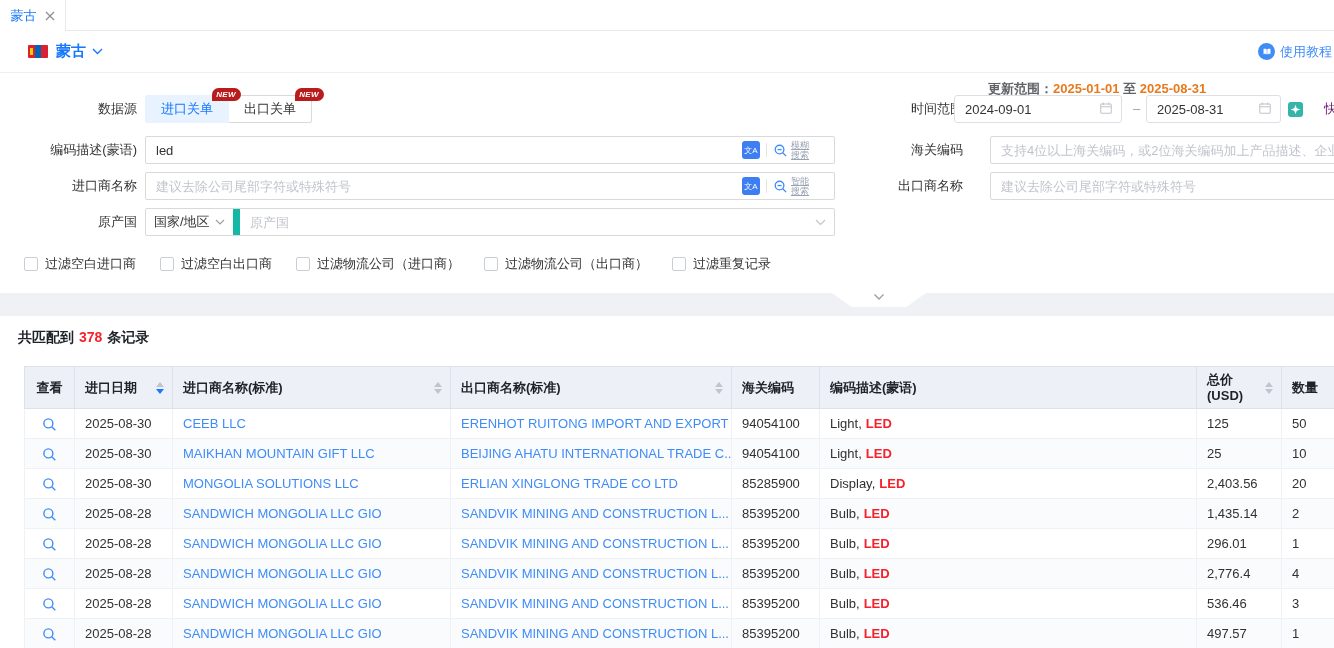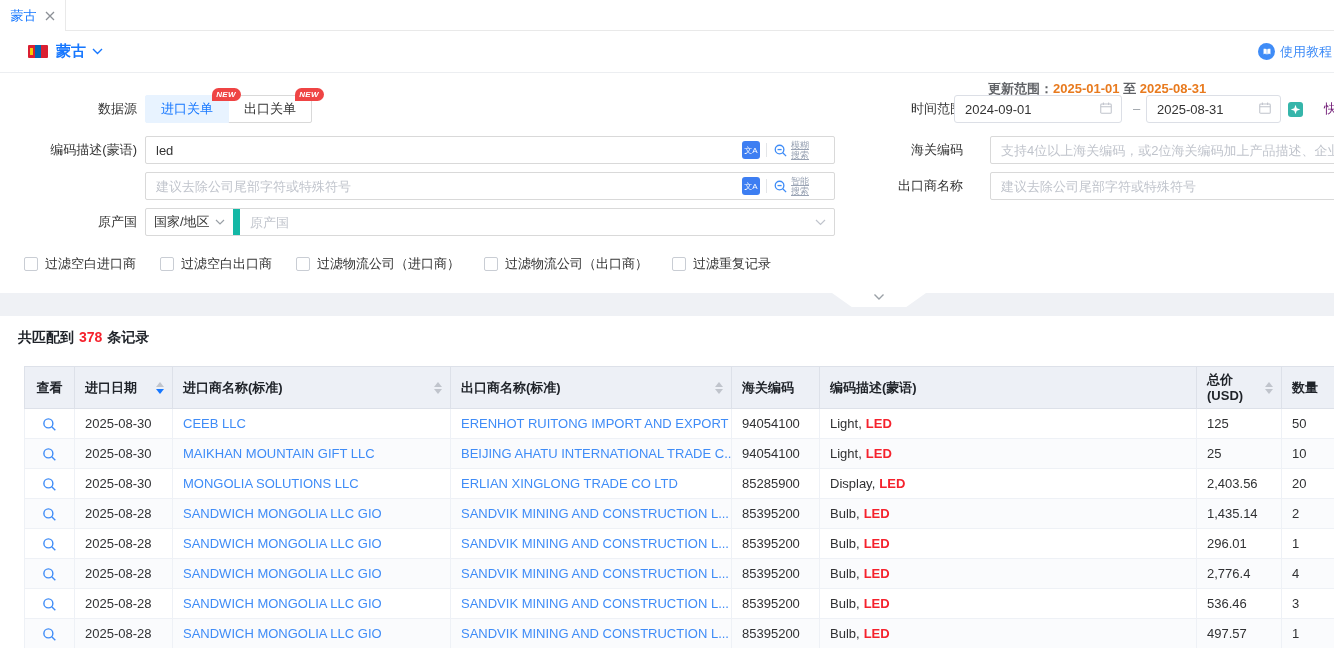--- a/index.html
+++ b/index.html
@@ -34,21 +34,21 @@
   .f-label { position:absolute; left:0; width:137px; text-align:right; line-height:28px; color:#333; }
   .r-label { position:absolute; left:845px; width:118px; text-align:right; line-height:28px; color:#333; }
   .lbl-source  { top:22px; }  .lbl-code { top:63px; }  .lbl-importer { top:99px; } .lbl-origin { top:135px; }
   .lbl-time { top:22px; }  .lbl-hs { top:63px; }  .lbl-exporter { top:99px; }
   .src-tabs { position:absolute; top:22px; left:145px; display:flex; }
   .src-tab { position:relative; height:28px; line-height:26px; padding:0 15px;
     border:1px solid #d9d9d9; background:#fff; color:#333; cursor:pointer; }
   .src-tab:first-child { border-radius:2px 0 0 2px; }
   .src-tab + .src-tab { margin-left:-1px; border-radius:0 2px 2px 0; }
   .src-tab.active { background:#e8f3ff; border-color:#e8f3ff; color:#1677ff; z-index:1; }
-  .new-badge { position:absolute; top:-8px; right:-13px; background:#ef4444; color:#fff;
+  .new-badge { position:absolute; top:-8px; right:-13px; background:#b91c1c; color:#fff;
     font-size:8px; font-weight:bold; font-style:italic; line-height:11px; padding:1px 5px 1px 4px;
     border-radius:7px 7px 7px 0; letter-spacing:.4px; z-index:2; }
   .update-range { position:absolute; top:7px; left:988px; font-weight:bold; color:#606266; white-space:nowrap; }
   .update-range .orange { color:#e87a1e; }
   .date-input { position:absolute; top:22px; height:28px; border:1px solid #dcdfe6; border-radius:3px;
     background:#fff; display:flex; align-items:center; justify-content:space-between;
     padding:0 8px 0 10px; color:#333; cursor:pointer; }
   .date-start { left:954px; width:168px;text-align:center; }
   .date-end   { left:1146px; width:135px; }
   .date-sep { position:absolute; top:22px; left:1133px; line-height:28px; color:#9aa0a6; }
@@ -206,20 +206,21 @@
       <span class="mode-search">
         <svg width="15" height="15" viewBox="0 0 16 16" fill="none" stroke="#3f8cf7" stroke-width="1.4">
             <circle cx="7" cy="7" r="4.6"></circle>
             <path d="M10.4 10.4 L14 14"></path>
             <path d="M4.8 7 H9.2"></path>
           </svg>
         <span class="mode-text">模糊搜索</span>
       </span>
     </div>
 
+    <div class="f-label lbl-importer">进口商名称</div>
     <input class="text-input inp-importer" placeholder="建议去除公司尾部字符或特殊符号" style="">
     <div class="input-icons icons-importer">
       <span class="trans-icon">文A</span>
       <span class="v-div"></span>
       <span class="mode-search">
         <svg width="15" height="15" viewBox="0 0 16 16" fill="none" stroke="#3f8cf7" stroke-width="1.4">
             <circle cx="7" cy="7" r="4.6"></circle>
             <path d="M10.4 10.4 L14 14"></path>
             <path d="M4.8 7 H9.2"></path>
           </svg>

